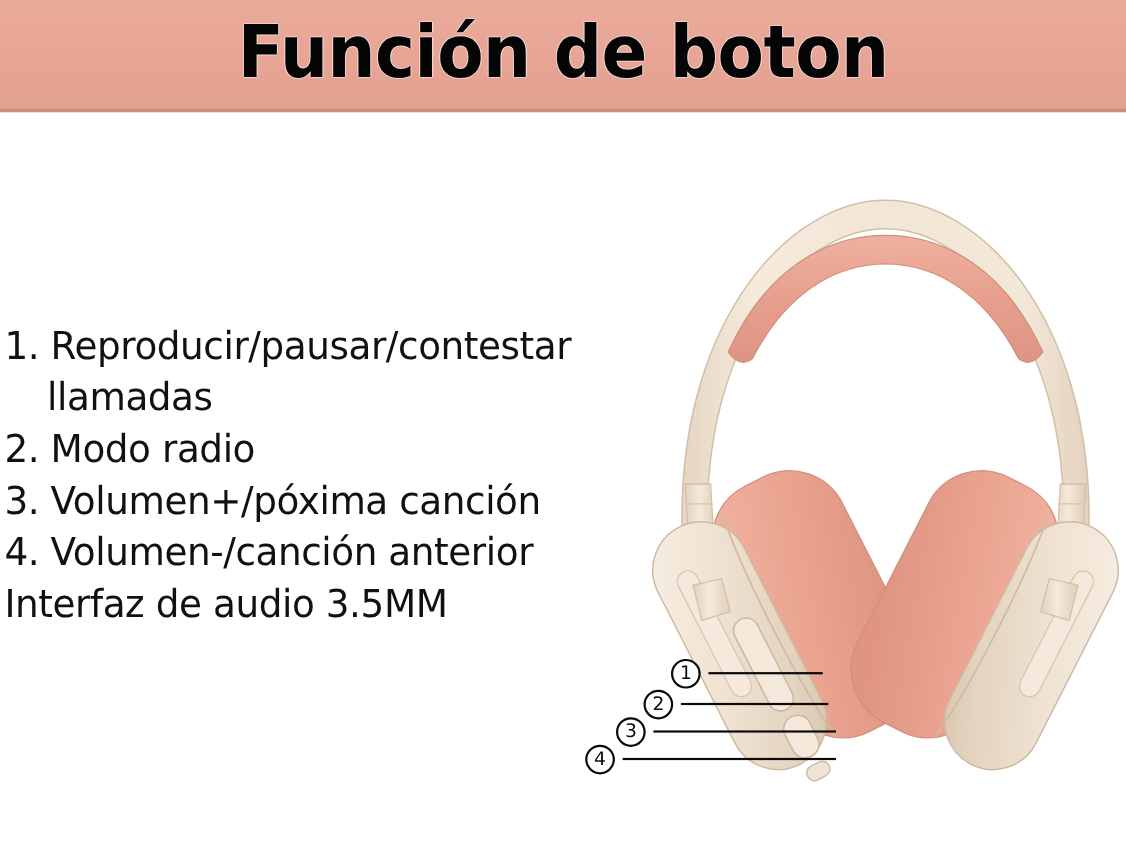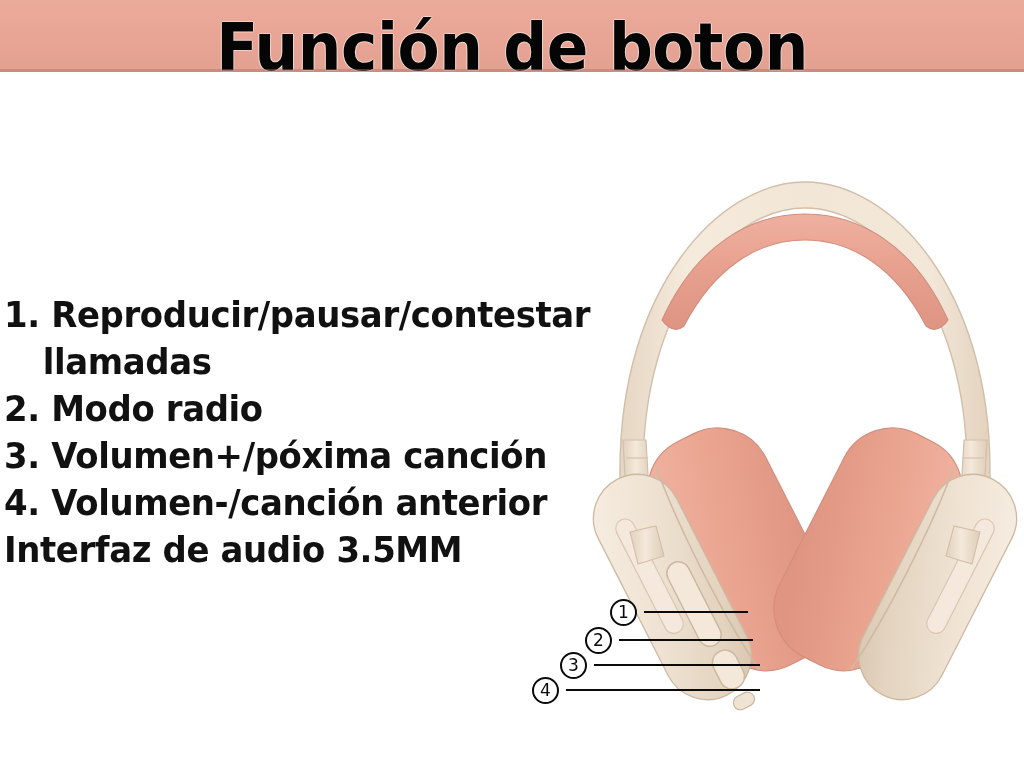--- a/index.html
+++ b/index.html
@@ -14,21 +14,21 @@
     overflow: hidden;
     font-family: "DejaVu Sans", "Liberation Sans", sans-serif;
   }
 
   
   .header-band {
     position: absolute;
     left: 0;
     top: 0;
     width: 1024px;
-    height: 72px;
+    height: 102px;
     background: linear-gradient(180deg, #eaab9b 0%, #e8a494 55%, #e2a191 100%);
     box-sizing: border-box;
   }
   .header-band::after {
     content: "";
     position: absolute;
     left: 0;
     bottom: 0;
     width: 100%;
     height: 3px;
@@ -57,21 +57,20 @@
     transform: scaleX(0.93);
     transform-origin: center center;
   }
 
   
   .feature-list {
     position: absolute;
     left: 4px;
     top: 292px;
     width: 620px;
-    font-weight: bold;
   }
   .feature-line {
     font-family: "DejaVu Sans", "Liberation Sans", sans-serif;
     font-size: 35px;
     line-height: 47px;
     color: #111111;
     white-space: pre;
     letter-spacing: -0.4px;
     transform: scaleX(0.97);
     transform-origin: left center;

